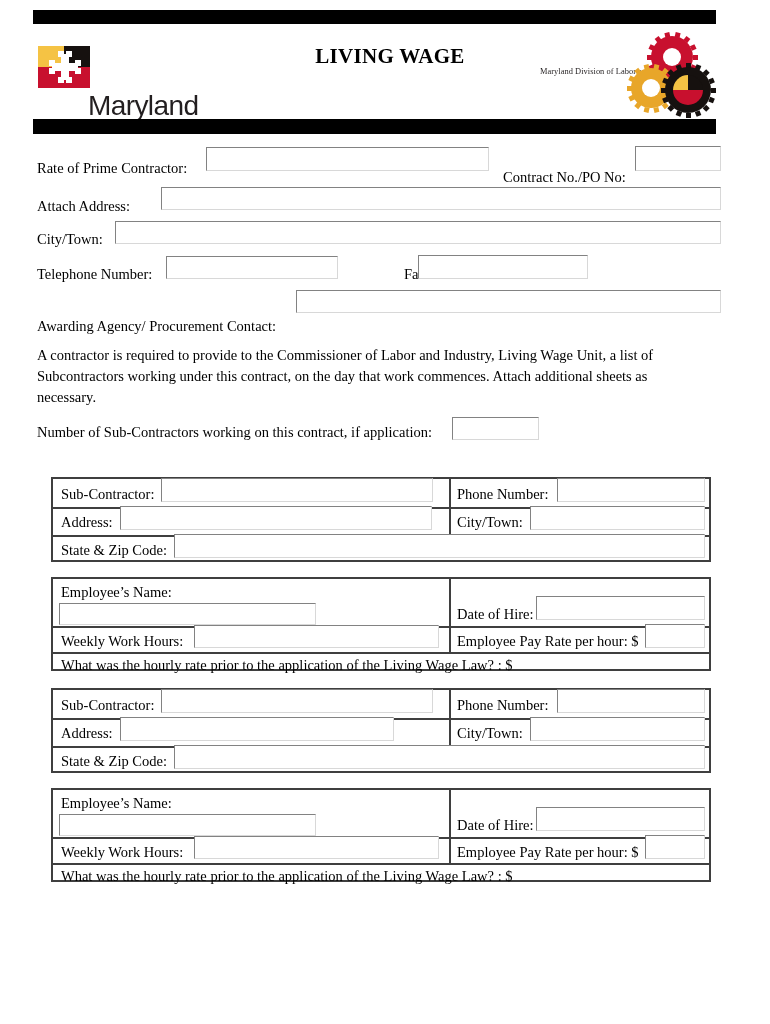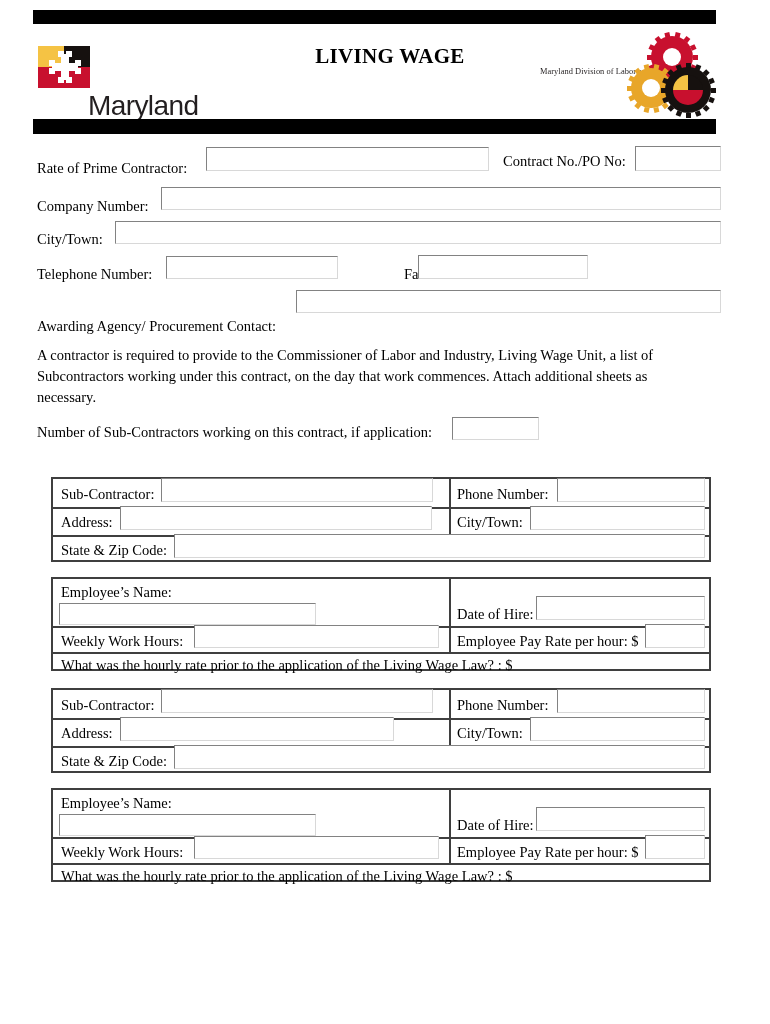--- a/index.html
+++ b/index.html
@@ -319,24 +319,24 @@
       </div>
     </div>
   </div>
 </div>
 
 <div class="black-bar" id="bar-under"></div>
 
 <div class="lbl" style="left:37px; top:161px;">Rate of Prime Contractor:</div>
 <div class="fld" style="left:206px; top:147px; width:283px; height:24px;"></div>
 
-<div class="lbl" style="left:503px; top:154px;">Contract No./PO No:</div>
+<div class="lbl" style="left:503px; top:170px;">Contract No./PO No:</div>
 <div class="fld" style="left:635px; top:146px; width:86px; height:25px;"></div>
 
-<div class="lbl" style="left:37px; top:199px;">Company Number:</div>
+<div class="lbl" style="left:37px; top:199px;">Attach Address:</div>
 <div class="fld" style="left:161px; top:187px; width:560px; height:23px;"></div>
 
 <div class="lbl" style="left:37px; top:232px;">City/Town:</div>
 <div class="fld" style="left:115px; top:221px; width:606px; height:23px;"></div>
 
 <div class="lbl" style="left:37px; top:267px;">Telephone Number:</div>
 <div class="fld" style="left:166px; top:256px; width:172px; height:23px;"></div>
 
 <div class="lbl" style="left:404px; top:267px;">Fax:</div>
 <div class="fld" style="left:418px; top:255px; width:170px; height:24px;"></div>

